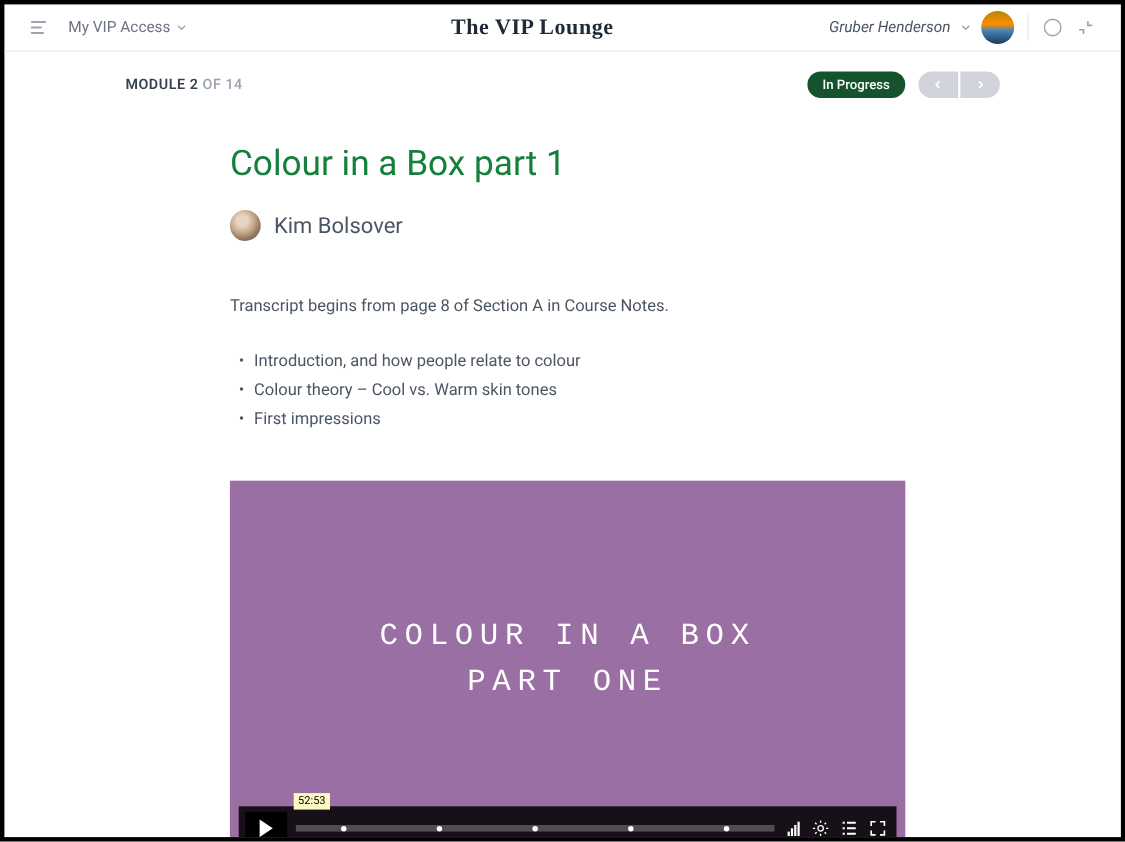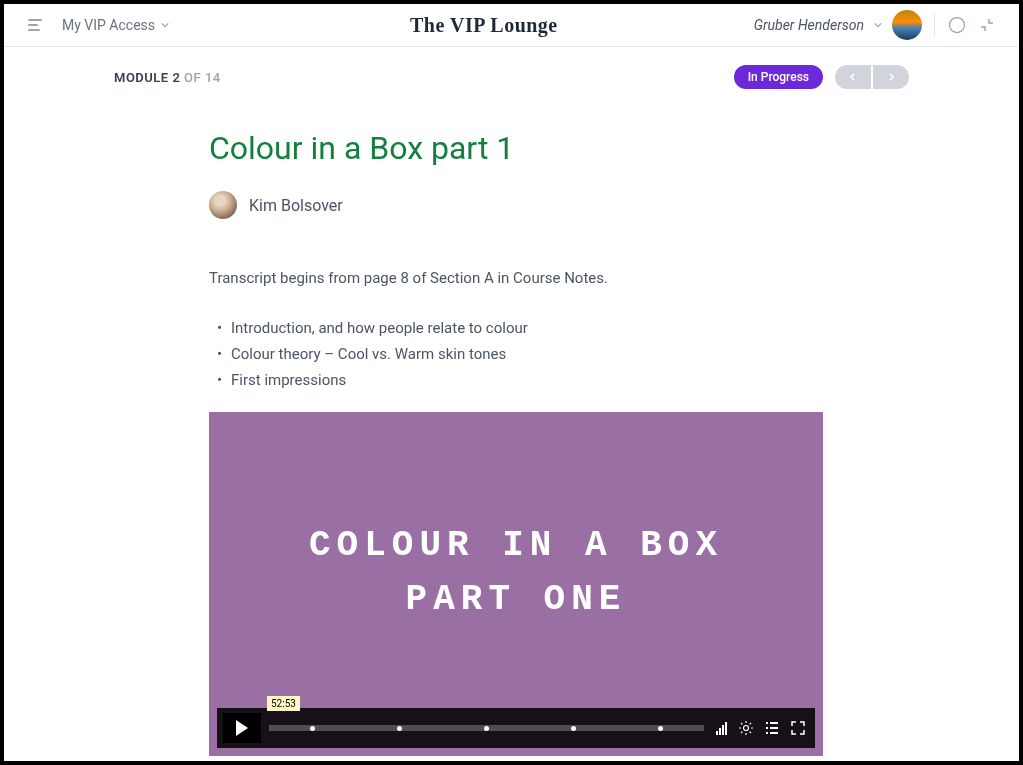--- a/index.html
+++ b/index.html
@@ -22,38 +22,38 @@
     .avatar { width: 30px; height: 30px; border-radius: 50%; background: linear-gradient(180deg, #b8860b 0%, #ff8c00 40%, #4682b4 60%, #1e3a5f 100%); }
     .divider { width: 1px; height: 24px; background: #e5e7eb; }
     .moon-icon { width: 20px; height: 20px; cursor: pointer; }
     .collapse-icon { width: 16px; height: 16px; cursor: pointer; }
     
     .sub-header { display: flex; align-items: center; justify-content: space-between; padding: 18px 110px 10px; }
     .module-info { font-size: 13px; font-weight: 600; letter-spacing: 0.5px; }
     .module-label { color: #374151; }
     .module-total { color: #9ca3af; font-weight: 500; }
     .sub-header-right { display: flex; align-items: center; gap: 12px; }
-    .status-badge { background: #6d28d9; color: #fff; font-size: 12px; font-weight: 500; padding: 5px 14px; border-radius: 14px; }
+    .status-badge { background: #14532d; color: #fff; font-size: 12px; font-weight: 500; padding: 5px 14px; border-radius: 14px; }
     .nav-buttons { display: flex; gap: 2px; }
     .nav-btn { width: 36px; height: 24px; background: #d1d5db; border: none; border-radius: 0; cursor: pointer; display: flex; align-items: center; justify-content: center; }
     .nav-btn:first-child { border-radius: 12px 0 0 12px; }
     .nav-btn:last-child { border-radius: 0 12px 12px 0; }
     
     .content { padding: 30px 110px 0 205px; }
     .page-title { font-size: 32px; font-weight: 400; color: #15803d; margin-bottom: 24px; }
     .author { display: flex; align-items: center; gap: 12px; margin-bottom: 50px; }
     .author-avatar { width: 28px; height: 28px; border-radius: 50%; background: radial-gradient(circle at 40% 35%, #e8d5c4 20%, #c4a788 45%, #8b6f5c 70%); }
-    .author-name { color: #4b5563; font-size: 16px; }
+    .author-name { color: #4b5563; font-size: 20px; }
     .transcript-note { color: #4b5563; font-size: 15px; margin-bottom: 28px; }
-    .bullet-list { list-style: none; margin-bottom: 19px; }
+    .bullet-list { list-style: none; margin-bottom: 44px; }
     .bullet-list li { color: #4b5563; font-size: 15px; padding: 4px 0 4px 22px; position: relative; }
     .bullet-list li::before { content: "•"; position: absolute; left: 8px; color: #4b5563; }
     
     .video-container { width: 614px; height: 344px; background: #9a6fa3; position: relative; }
-    .video-title { position: absolute; top: 50%; left: 50%; transform: translate(-50%, -60%); text-align: center; color: #fff; font-family: "Courier New", monospace; font-size: 36px; letter-spacing: 6px; line-height: 1.5; font-weight: 700; white-space: nowrap; }
+    .video-title { position: absolute; top: 50%; left: 50%; transform: translate(-50%, -60%); text-align: center; color: #fff; font-family: "Courier New", monospace; font-size: 28px; letter-spacing: 6px; line-height: 1.5; font-weight: 400; white-space: nowrap; }
     .video-controls { position: absolute; bottom: 8px; left: 8px; right: 8px; height: 40px; background: rgba(0,0,0,0.85); display: flex; align-items: center; gap: 4px; padding: 0 6px; }
     .play-btn { width: 38px; height: 30px; background: #000; display: flex; align-items: center; justify-content: center; cursor: pointer; }
     .play-triangle { width: 0; height: 0; border-left: 12px solid #fff; border-top: 8px solid transparent; border-bottom: 8px solid transparent; }
     .timestamp-box { background: #fef9c3; color: #000; font-size: 10px; padding: 2px 4px; position: absolute; top: -12px; left: 50px; }
     .progress-bar { flex: 1; height: 6px; background: rgba(255,255,255,0.25); position: relative; margin: 0 4px; }
     .progress-dots { position: absolute; width: 100%; height: 100%; display: flex; justify-content: space-around; align-items: center; }
     .progress-dot { width: 5px; height: 5px; background: #fff; border-radius: 50%; }
     .volume-bars { display: flex; align-items: flex-end; gap: 1px; cursor: pointer; padding: 0 4px; }
     .volume-bars span { width: 2px; background: #fff; }
     .volume-bars span:nth-child(1) { height: 4px; }

